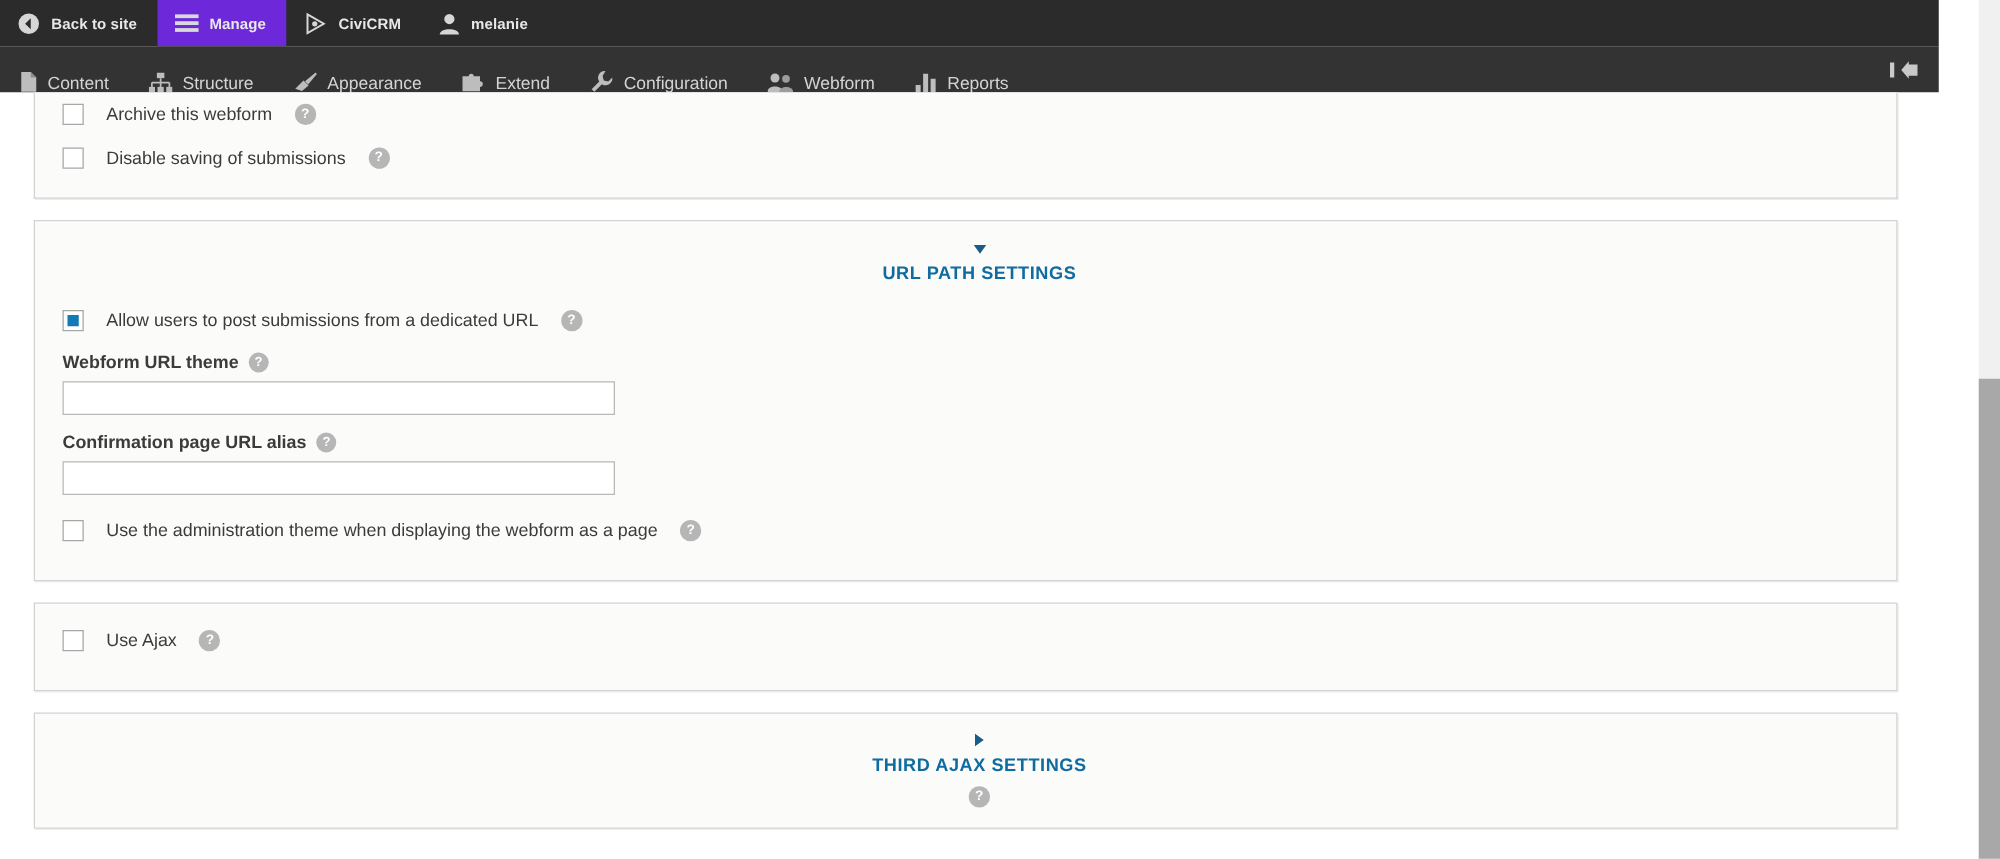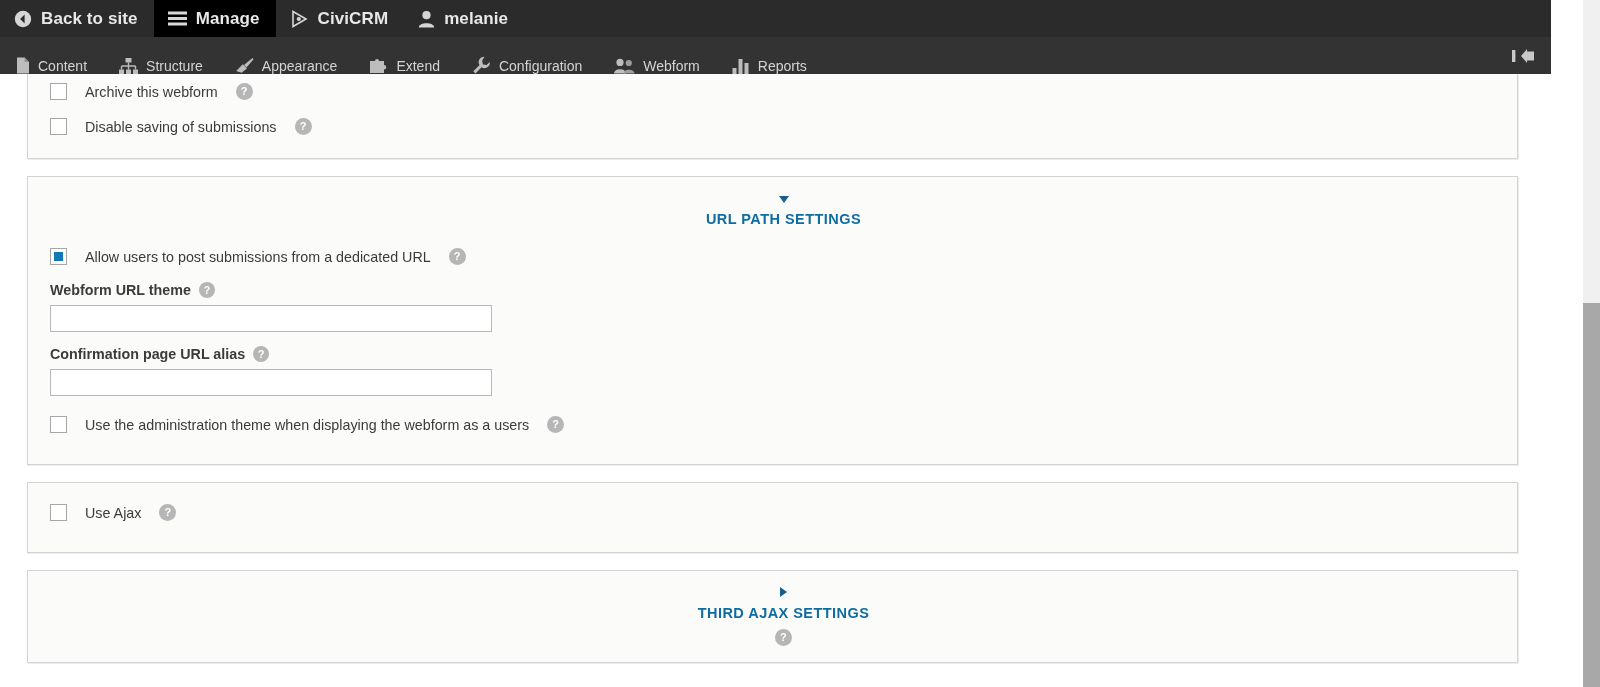--- a/index.html
+++ b/index.html
@@ -24,27 +24,27 @@
     background: #2b2b2b;
     display: flex;
     align-items: stretch;
   }
   .toolbar-tab {
     display: flex;
     align-items: center;
     gap: 9px;
     padding: 0 16px 0 14px;
     color: #e8e8e8;
-    font-size: 17px;
+    font-size: 12px;
     font-weight: bold;
     letter-spacing: .1px;
     cursor: pointer;
     white-space: nowrap;
   }
-  .toolbar-tab.active { background: #000000; }
+  .toolbar-tab.active { background: #6d28d9; }
 
   .toolbar-menu {
     position: absolute;
     top: 37px; left: 0;
     width: 1551px;
     height: 37px;
     background: #333333;
     display: flex;
     align-items: stretch;
   }
@@ -397,21 +397,21 @@
         <div class="field" style="padding-top:12px;">
           <div class="field-label">
             <span>Confirmation page URL alias</span>
             <span class="help small">?</span>
           </div>
           <input class="text-input" type="text" value="" style="">
         </div>
 
         <div class="cb-row" style="padding-top:18px;">
           <span class="cb"></span>
-          <span class="cb-label">Use the administration theme when displaying the webform as a users</span>
+          <span class="cb-label">Use the administration theme when displaying the webform as a page</span>
           <span class="help">?</span>
         </div>
 
       </div>
     </div>
 
     <div class="panel" style="padding-bottom:22px;">
       <div class="panel-body" style="padding-top:12px;">
         <div class="cb-row">
           <span class="cb"></span>

